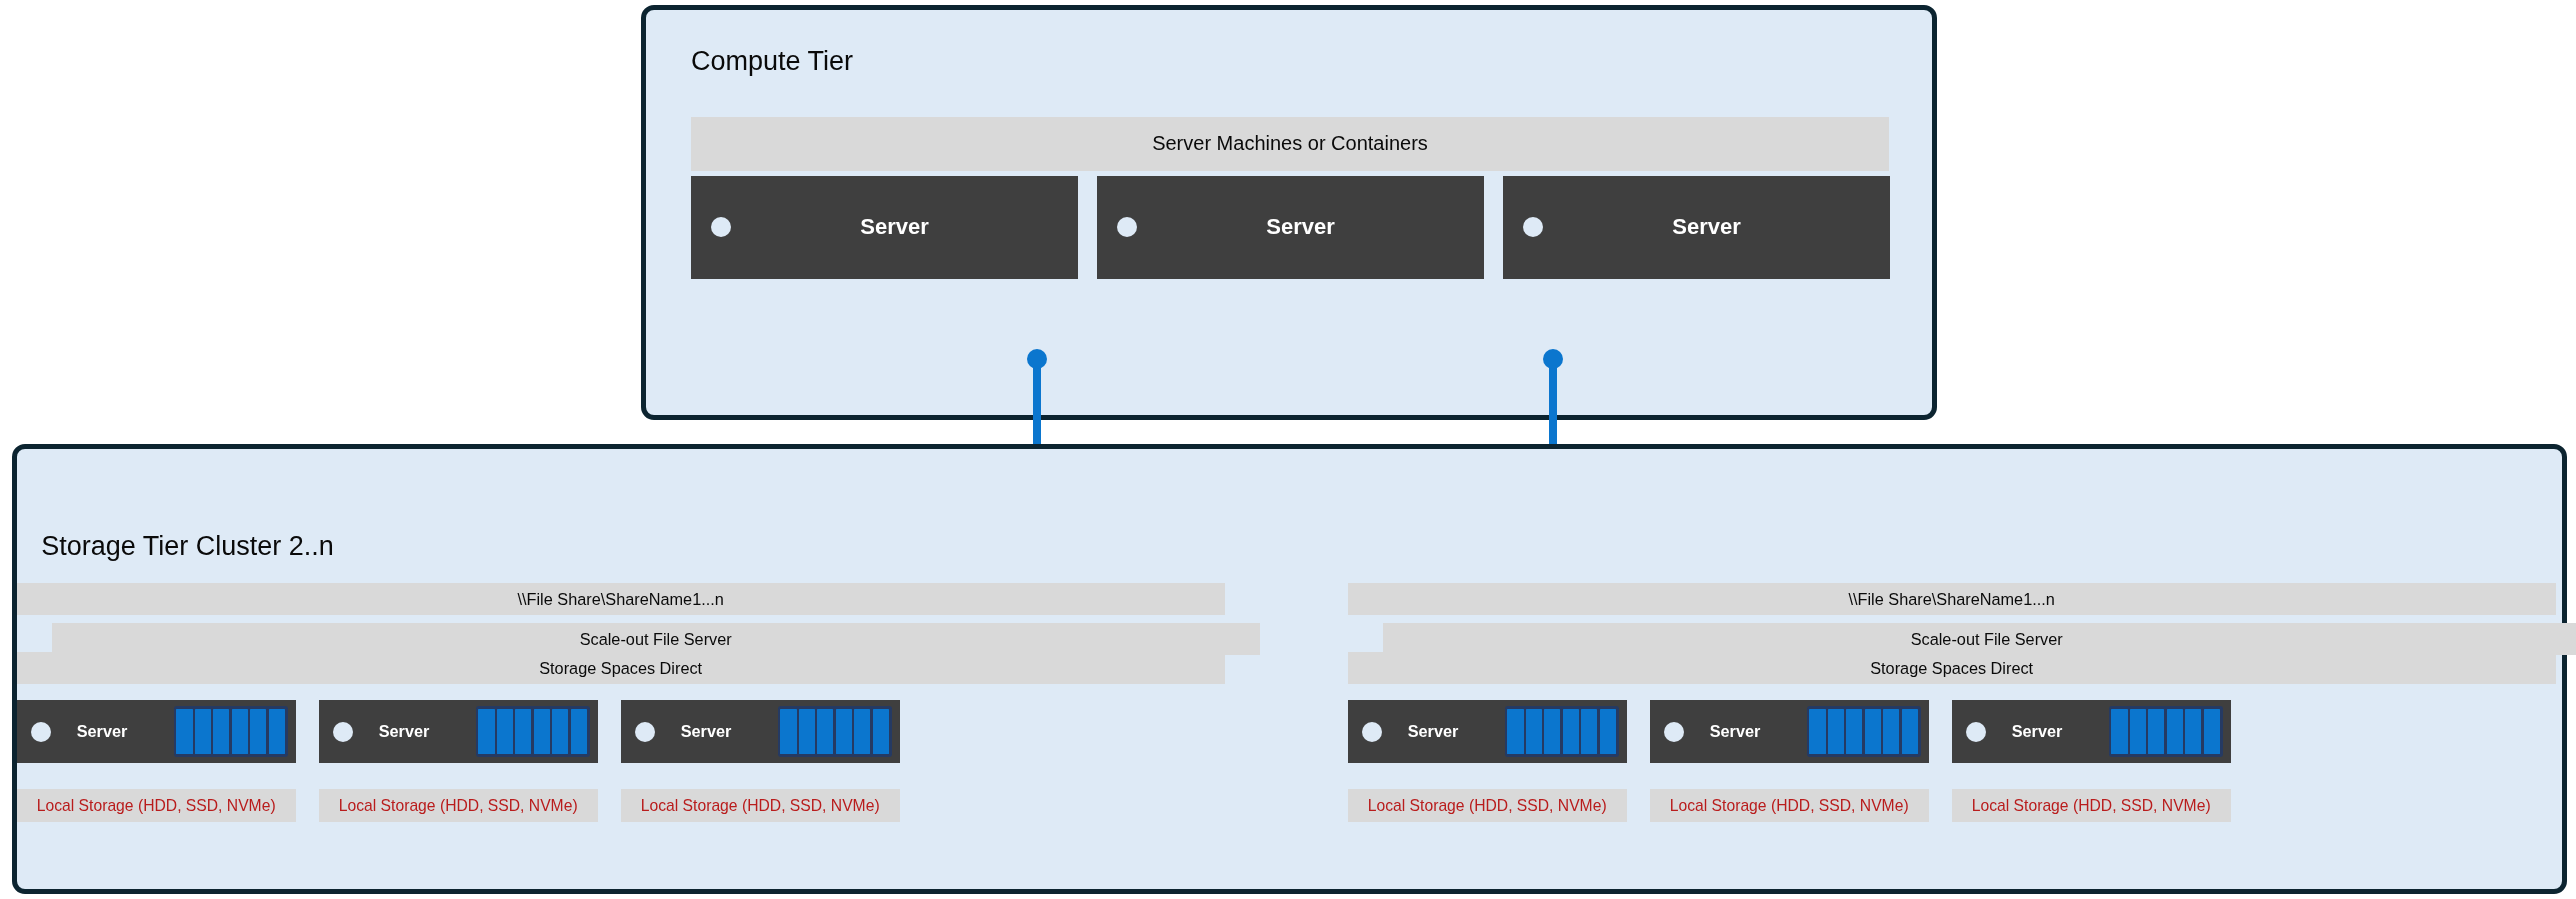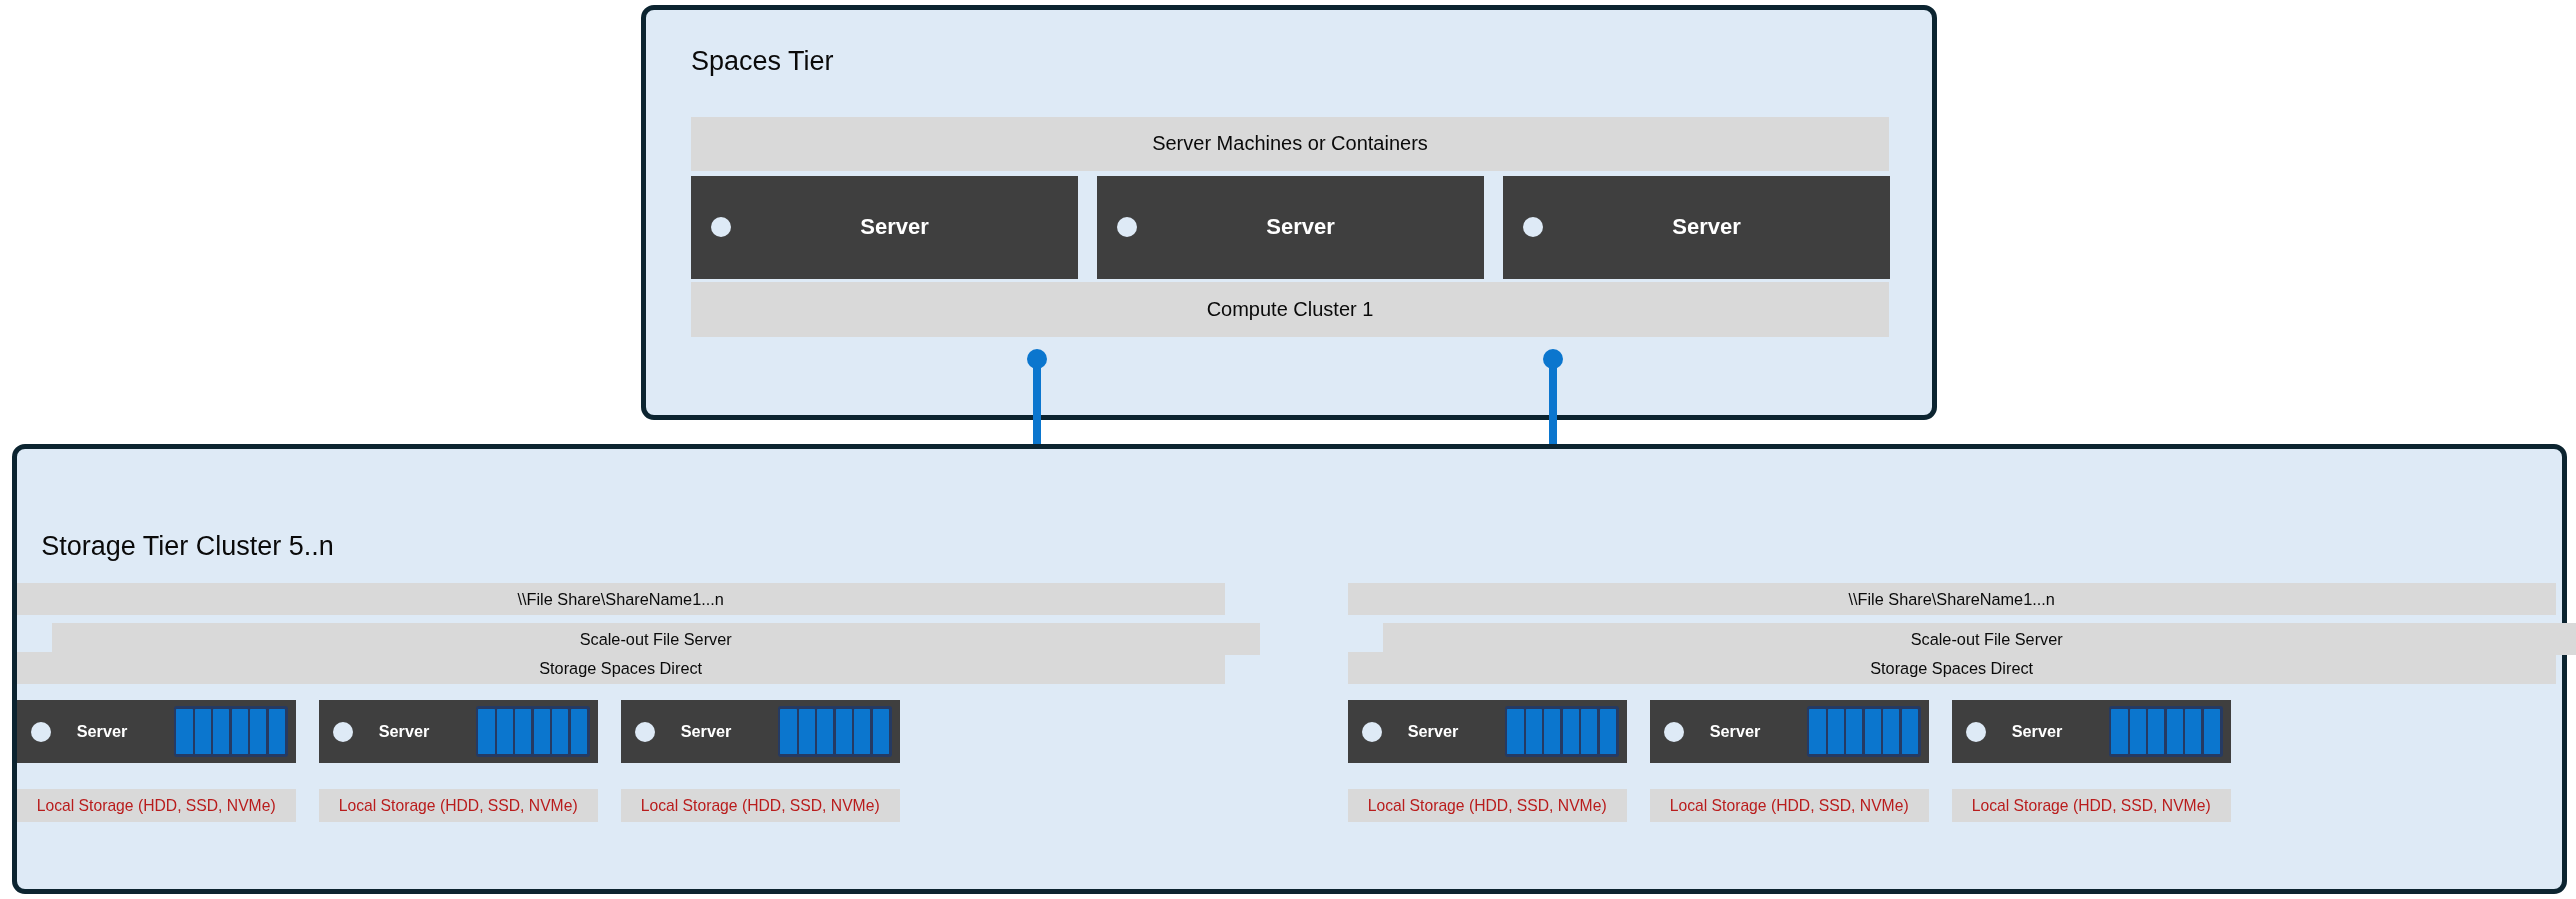--- a/index.html
+++ b/index.html
@@ -198,40 +198,39 @@
     font-size: 15.7px;
     color: #b91c1c;
     box-sizing: border-box;
   }
 </style>
 </head>
 <body>
 
 <div class="tier" id="compute-tier">
 
-  <div class="tier-title" id="compute-title">Spaces Tier</div>
+  <div class="tier-title" id="compute-title">Compute Tier</div>
 
   <div class="gray-bar" id="vm-bar">Server Machines or Containers</div>
 
   <div class="srv-box compute-srv" id="compute-srv-0">
     <span class="srv-dot"></span>
     <span class="srv-label">Server</span>
   </div>
 
   <div class="srv-box compute-srv" id="compute-srv-1">
     <span class="srv-dot"></span>
     <span class="srv-label">Server</span>
   </div>
 
   <div class="srv-box compute-srv" id="compute-srv-2">
     <span class="srv-dot"></span>
     <span class="srv-label">Server</span>
   </div>
 
-  <div class="gray-bar" id="compute-cluster-bar">Compute Cluster 1</div>
 </div>
 
 <div class="connector" id="connector-left">
   <span class="knob top"></span>
   <span class="knob bottom"></span>
 </div>
 <div class="connector" id="connector-right">
   <span class="knob top"></span>
   <span class="knob bottom"></span>
 </div>
@@ -239,21 +238,21 @@
 <svg class="folder-icon" id="folder-left" viewBox="0 0 162 108">
   <path fill="#0B76CE" d="M6 12 a6 6 0 0 1 6-6 h52 a8 8 0 0 1 5 2 l16 13 h71 a6 6 0 0 1 6 6 v75 a6 6 0 0 1 -6 6 h-144 a6 6 0 0 1 -6 -6 z"></path>
 </svg>
 
 <svg class="folder-icon" id="folder-right" viewBox="0 0 162 108">
   <path fill="#0B76CE" d="M6 12 a6 6 0 0 1 6-6 h52 a8 8 0 0 1 5 2 l16 13 h71 a6 6 0 0 1 6 6 v75 a6 6 0 0 1 -6 6 h-144 a6 6 0 0 1 -6 -6 z"></path>
 </svg>
 
 <div class="tier" id="storage-tier">
 
-  <div class="tier-title" id="storage-title">Storage Tier Cluster 5..n</div>
+  <div class="tier-title" id="storage-title">Storage Tier Cluster 2..n</div>
 
   <div class="cluster" id="cluster-0">
     <div class="stack-bar b0">\\File Share\ShareName1...n</div>
     <div class="stack-bar b1">Scale-out File Server</div>
     <div class="stack-bar b2">Storage Spaces Direct</div>
 
     <div class="node n0">
       <div class="storage-srv">
         <span class="srv-dot"></span>
         <span class="srv-label">Server</span>

